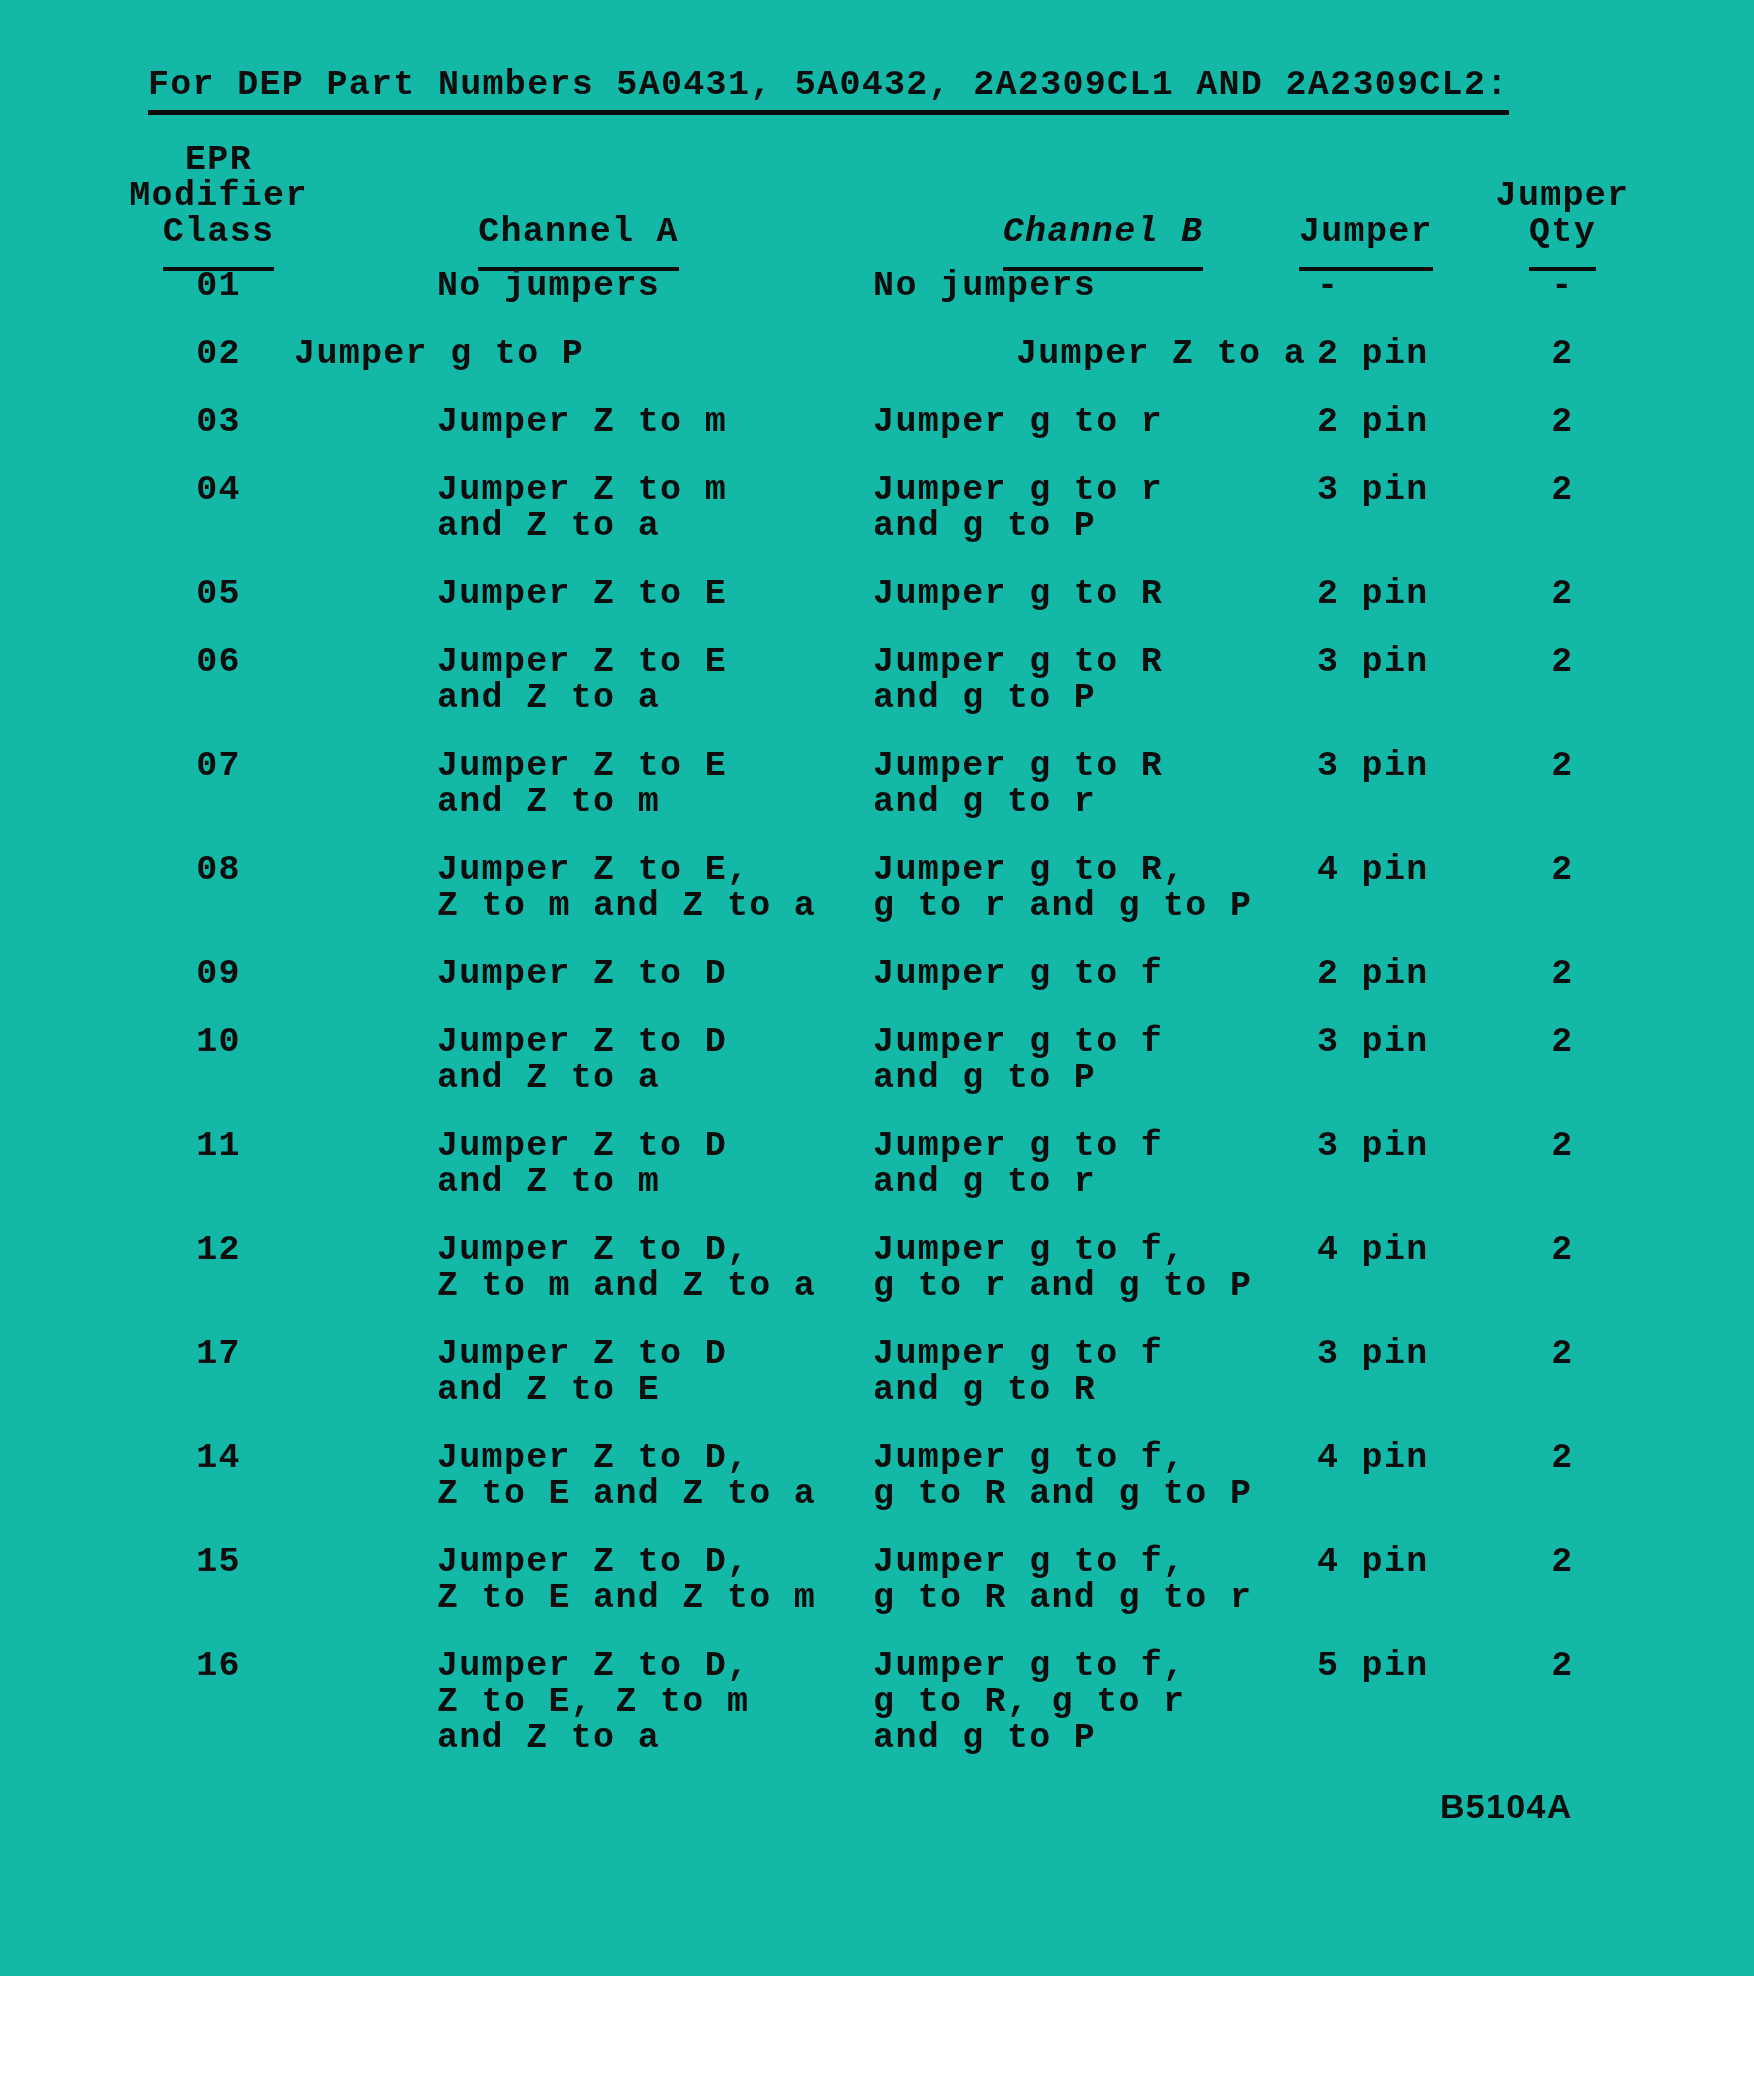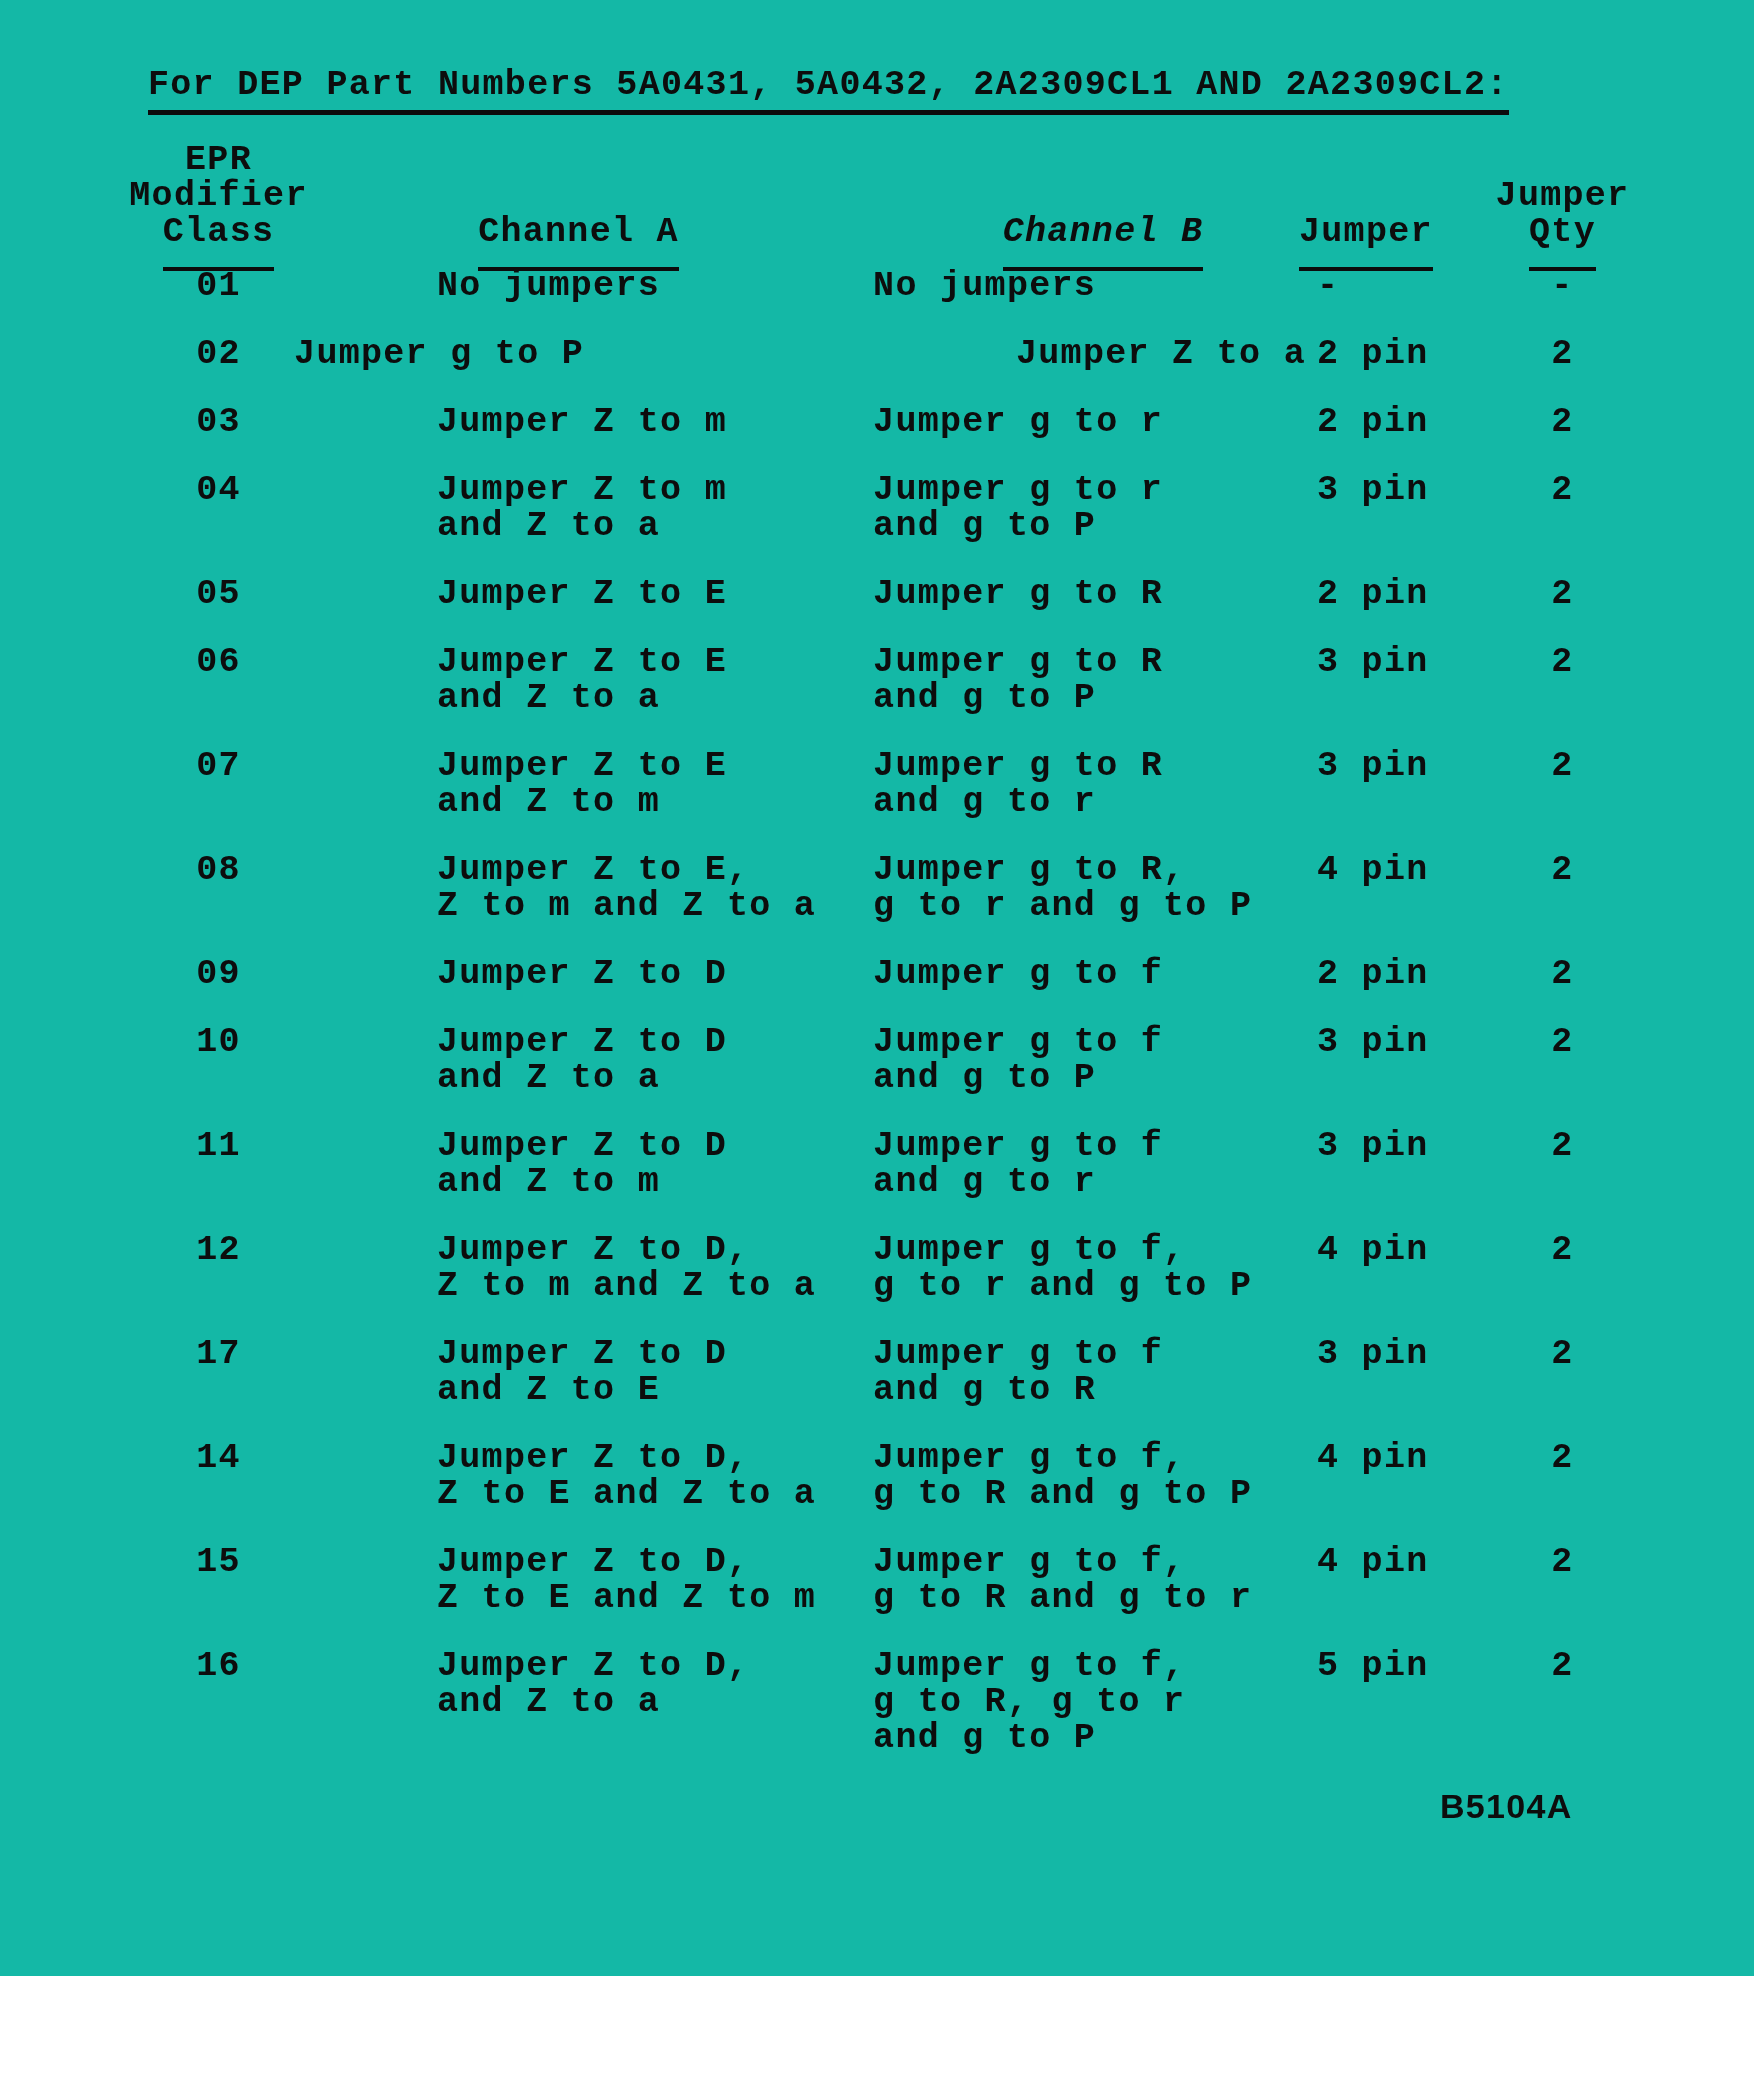--- a/index.html
+++ b/index.html
@@ -300,20 +300,21 @@
             <div>g to R and g to r</div>
           </div>
     <div class="cell cell-jmp">4 pin</div>
     <div class="cell cell-qty">2</div>
   </div>
 
   <div class="grid row">
     <div class="cell cell-class">16</div>
     <div class="cell cell-cha">
             <div>Jumper Z to D,</div>
+            <div>Z to E, Z to m</div>
             <div>and Z to a</div>
           </div>
     <div class="cell cell-chb">
             <div>Jumper g to f,</div>
             <div>g to R, g to r</div>
             <div>and g to P</div>
           </div>
     <div class="cell cell-jmp">5 pin</div>
     <div class="cell cell-qty">2</div>
   </div>

